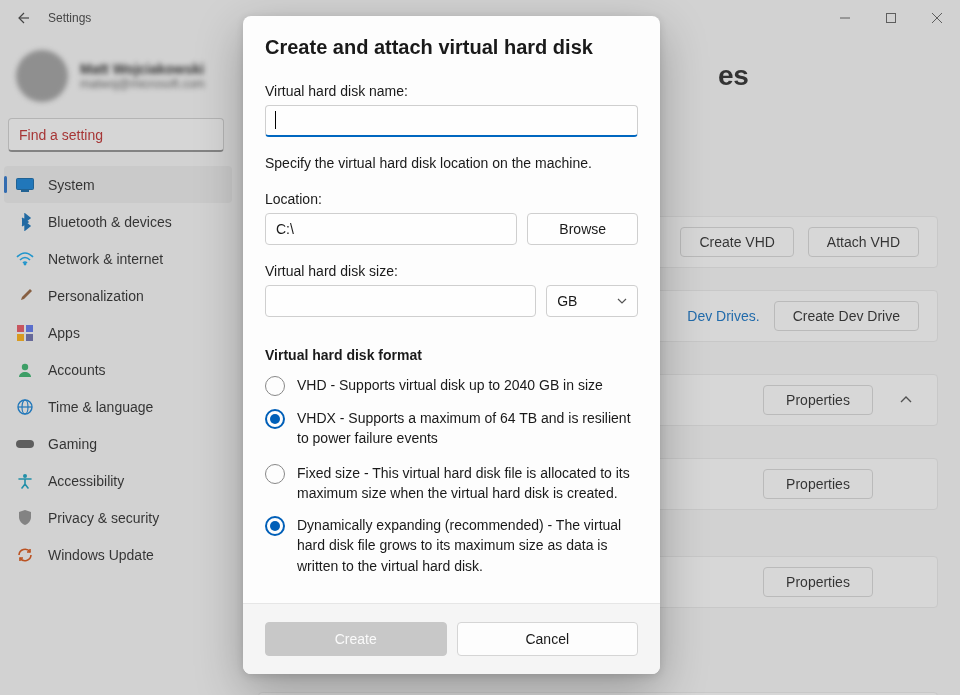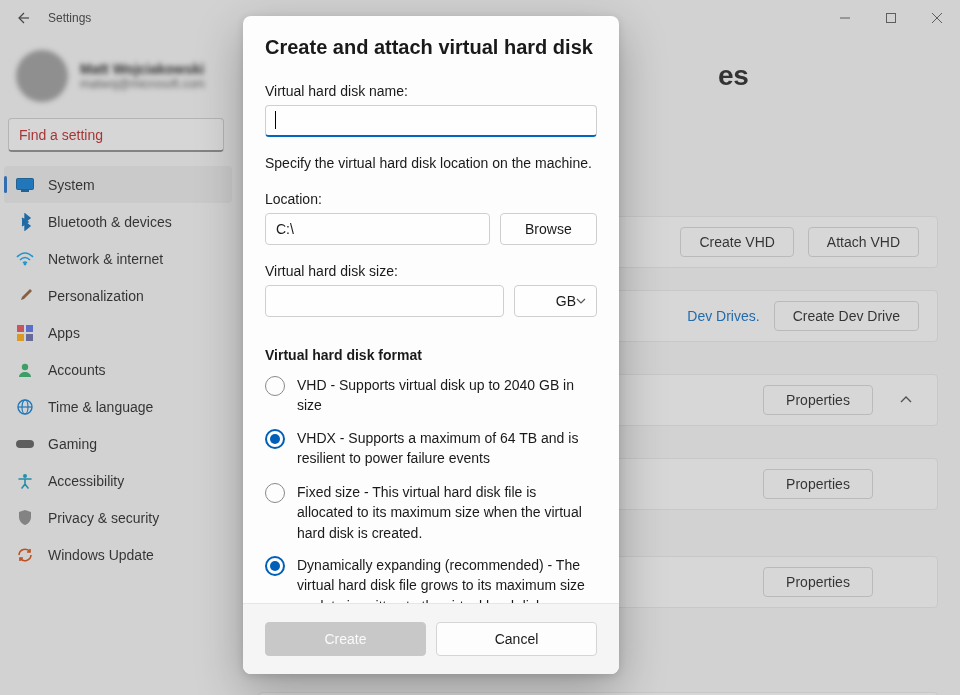--- a/index.html
+++ b/index.html
@@ -141,21 +141,21 @@
 .gap-big { height: 24px; }
 .scrim {
   position: absolute;
   inset: 0;
   background: rgba(120,120,120,0.28);
 }
 .dialog {
   position: absolute;
   left: 243px;
   top: 16px;
-  width: 376px;
+  width: 417px;
   height: 658px;
   background: #fdfdfd;
   border-radius: 8px;
   box-shadow: 0 16px 48px rgba(0,0,0,0.28), 0 2px 8px rgba(0,0,0,0.12);
   display: flex;
   flex-direction: column;
   overflow: hidden;
 }
 .dialog-body {
   flex: 1;
@@ -191,21 +191,21 @@
   height: 18px; width: 1px;
   background: #000;
 }
 .row2 { display: flex; gap: 10px; }
 .row2 > * { flex: 1; }
 .row2 .browse-wrap { flex: 0.48; border-radius: 14px; }
 .size-row .unit-sel { flex: 0.28; }
 .select-like {
   display: flex;
   align-items: center;
-  justify-content: flex-end;
+  justify-content: space-between;
   padding: 0 10px;
 }
 .sect { margin-top: 30px; }
 .radio-row {
   display: flex;
   align-items: flex-start;
   gap: 12px;
   margin-top: 12px;
   padding-right: 4px;
 }

